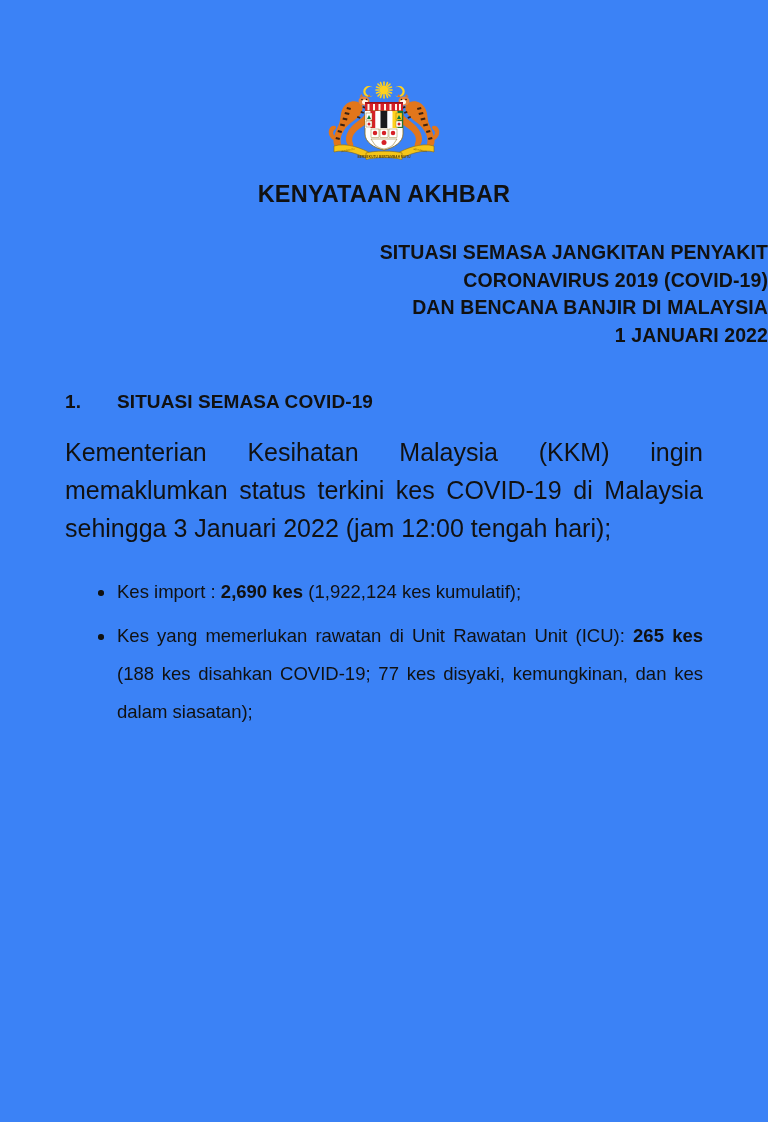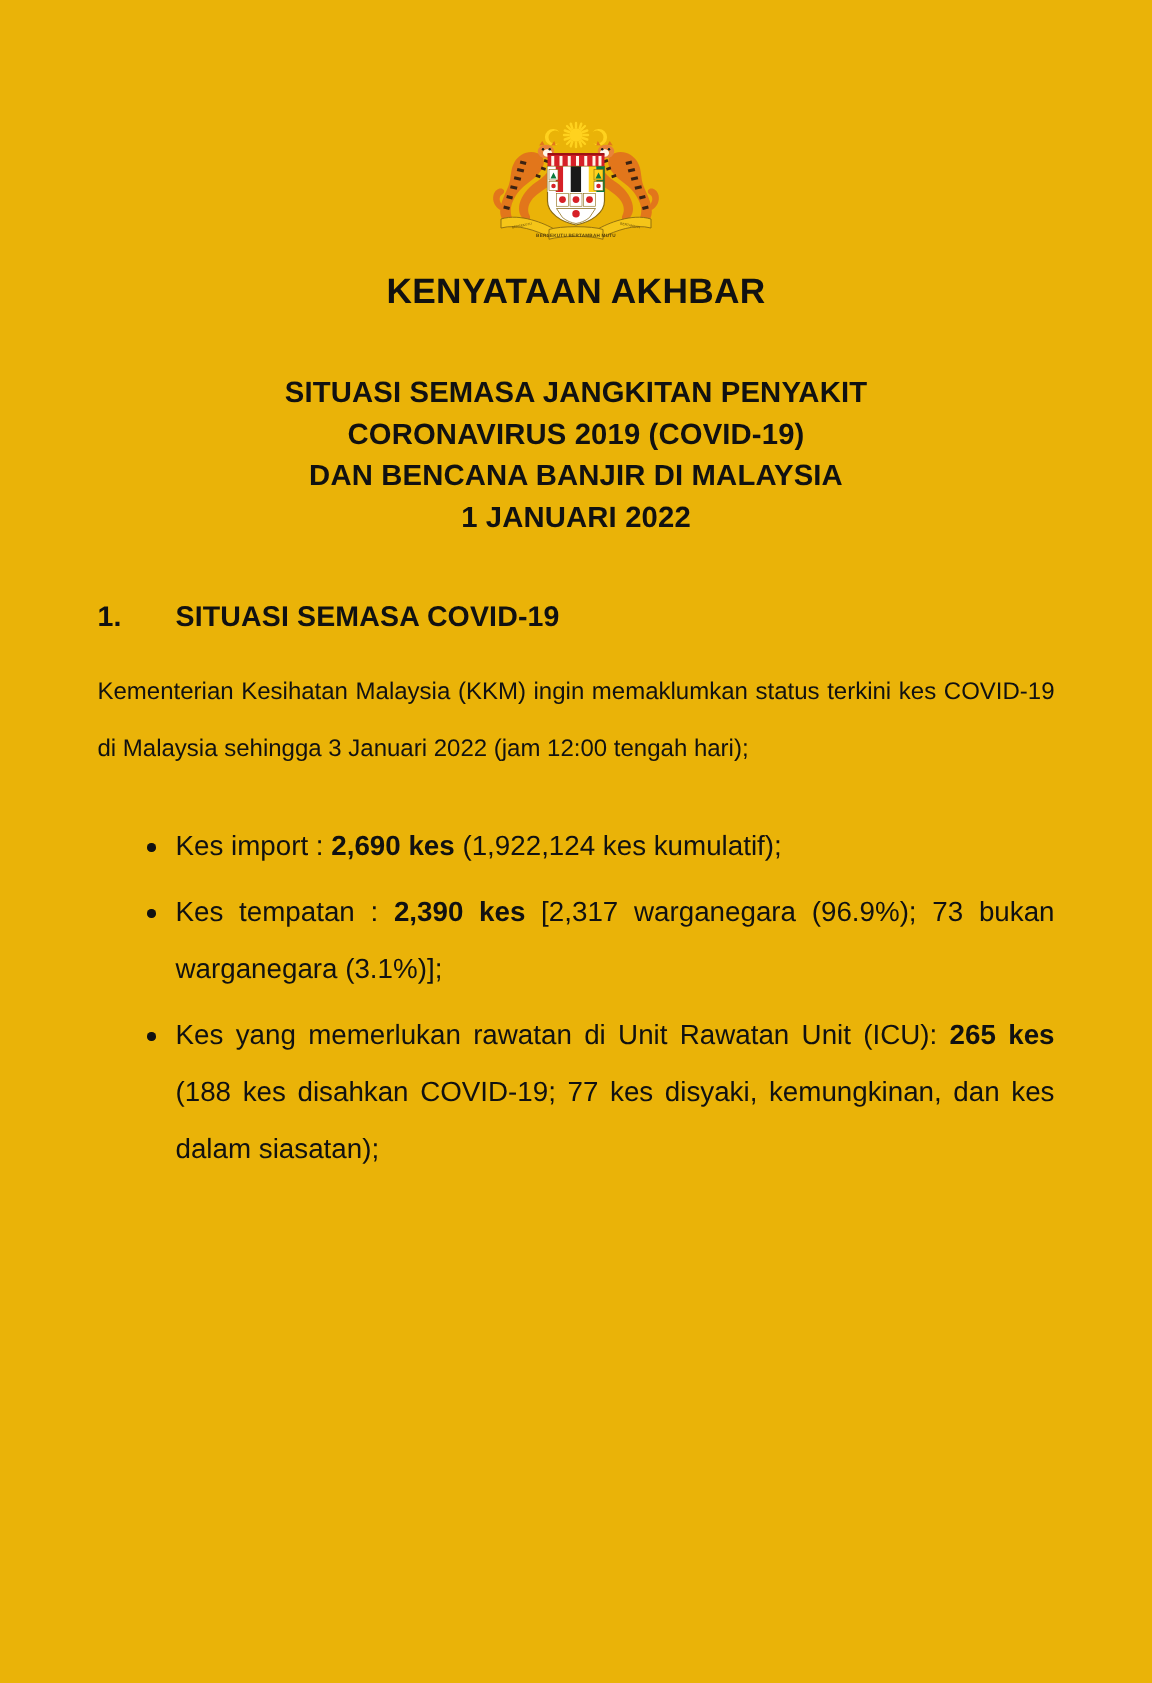--- a/index.html
+++ b/index.html
@@ -14,21 +14,21 @@
     position: relative;
     overflow: hidden;
     font-family: "Liberation Sans", sans-serif;
     color: #0d0d0d;
     -webkit-font-smoothing: antialiased;
   }
 
   .page {
     width: 768px;
     height: 1122px;
-    background: #eab308;
+    background: #3b82f6;
     position: relative;
     box-sizing: border-box;
   }
 
   
   .emblem-wrap {
     width: 100%;
     display: flex;
     justify-content: center;
     padding-top: 78px;
@@ -45,22 +45,22 @@
     text-align: center;
   }
   .title-line {
     font-size: 23.5px;
     font-weight: bold;
     letter-spacing: 0.2px;
     line-height: 29px;
     color: #111;
   }
   .subtitle-block {
-    margin-top: 40px;
-    text-align: center;
+    margin-top: 30px;
+    text-align: right;
   }
   .subtitle-line {
     font-size: 19.5px;
     font-weight: bold;
     letter-spacing: 0.1px;
     line-height: 27.5px;
     color: #111;
   }
 
   
@@ -80,21 +80,21 @@
   .section-num {
     width: 52px;
     flex: 0 0 52px;
   }
   .section-title {
     flex: 1 1 auto;
   }
 
   .para {
     margin-top: 20px;
-    font-size: 16px;
+    font-size: 25px;
     line-height: 38px;
     text-align: justify;
     text-justify: inter-word;
     color: #111;
   }
 
   
   .bullets {
     margin: 26px 0 0 0;
     padding: 0;
@@ -285,21 +285,18 @@
       <span class="section-title">SITUASI SEMASA COVID-19</span>
     </div>
 
     <p class="para">Kementerian Kesihatan Malaysia (KKM) ingin memaklumkan status terkini kes COVID-19 di Malaysia sehingga 3 Januari 2022 (jam 12:00 tengah hari);</p>
 
     <ul class="bullets">
       <li class="bullet-item">
         <span>Kes import : </span><b>2,690 kes</b><span> (1,922,124 kes kumulatif);</span>
       </li>
       <li class="bullet-item">
-        <span>Kes tempatan : </span><b>2,390 kes</b><span> [2,317 warganegara (96.9%); 73 bukan warganegara (3.1%)];</span>
-      </li>
-      <li class="bullet-item">
         <span>Kes yang memerlukan rawatan di Unit Rawatan Unit (ICU): </span><b>265 kes</b><span> (188 kes disahkan COVID-19; 77 kes disyaki, kemungkinan, dan kes dalam siasatan);</span>
       </li>
     </ul>
 
   </div>
 </div>
 
 </body></html>

